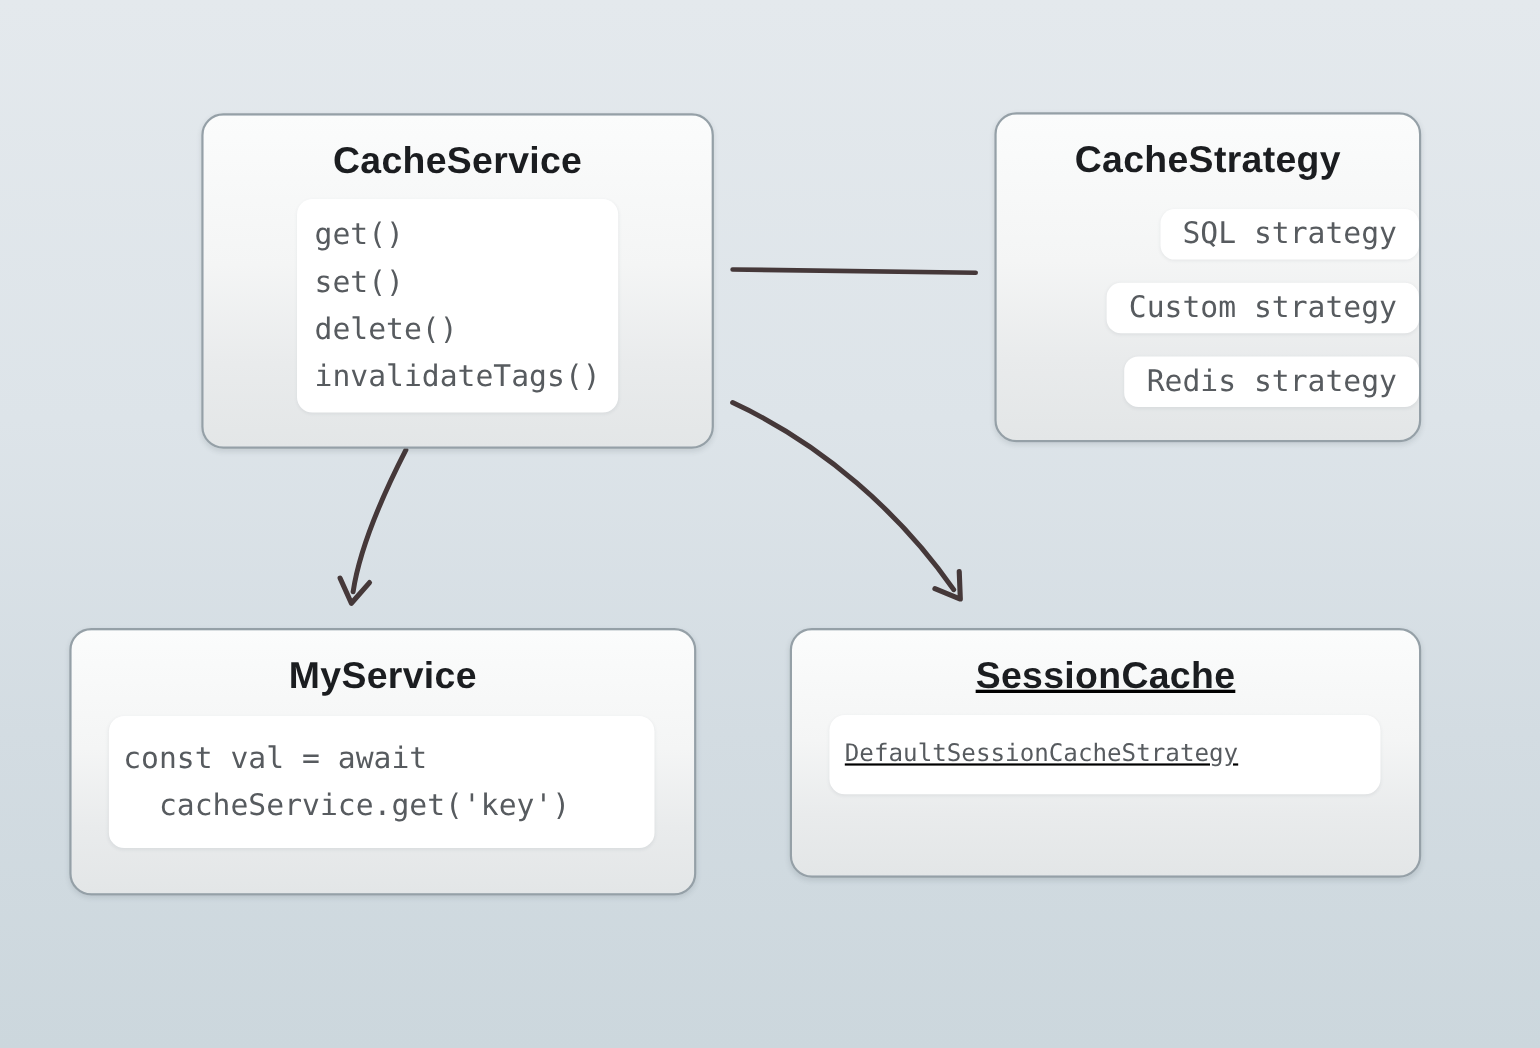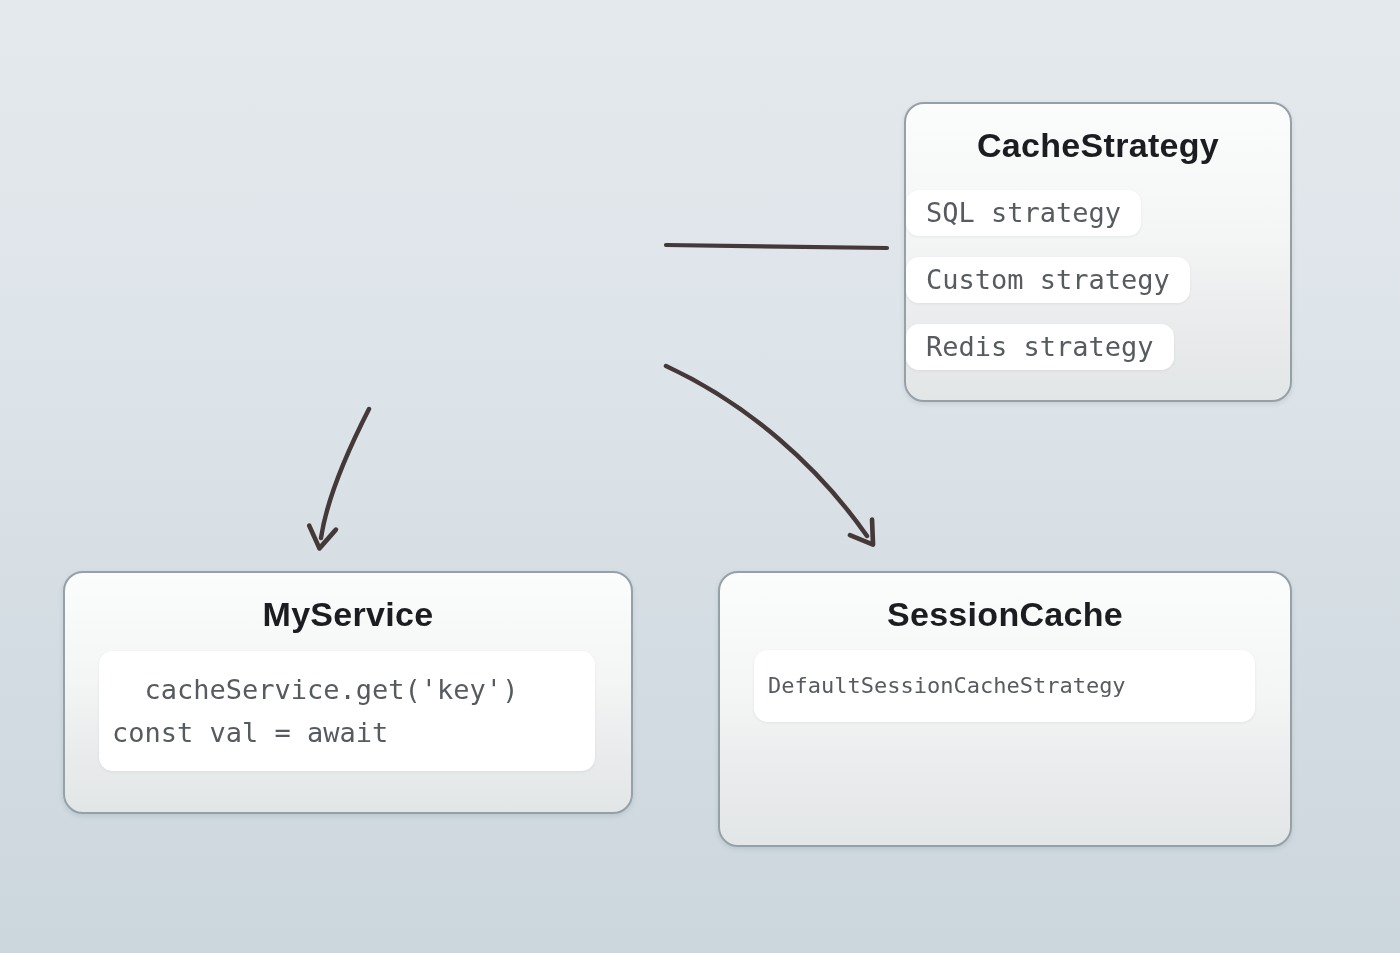--- a/index.html
+++ b/index.html
@@ -53,21 +53,21 @@
     font-size: 27px;
     line-height: 43px;
     white-space: pre;
     text-align: left;
   }
   
   .card.cache-strategy { left: 904px; top: 102px; width: 388px; height: 300px; }
   .pill-column {
     display: flex;
     flex-direction: column;
-    align-items: flex-start;
+    align-items: flex-end;
     gap: 21px;
     margin-top: 25px;
   }
   .pill {
     background: #ffffff;
     border-radius: 13px;
     padding: 8px 20px;
     font-size: 27px;
     line-height: 30px;
     white-space: pre;
@@ -76,21 +76,21 @@
   
   .card.my-service { left: 63px; top: 571px; width: 570px; height: 243px; }
   .code-panel-wide {
     background: #ffffff;
     border-radius: 14px;
     margin: 17px 36px 0 34px;
     padding: 17px 13px;
     box-shadow: 0 1px 3px rgba(70, 82, 92, 0.08);
   }
   
-  .card.session-cache { left: 718px; top: 571px; width: 574px; height: 276px; }
+  .card.session-cache { left: 718px; top: 571px; width: 574px; height: 227px; text-decoration: underline; }
   .strategy-panel {
     background: #ffffff;
     border-radius: 14px;
     margin: 16px 35px 0 34px;
     padding: 18px 14px;
     font-size: 22px;
     line-height: 36px;
     white-space: pre;
     box-shadow: 0 1px 3px rgba(70, 82, 92, 0.08);
   }
@@ -104,35 +104,44 @@
     <defs>
       <marker id="openArrow" viewBox="0 0 12 12" refX="6" refY="6" markerWidth="8" markerHeight="8" orient="auto">
         <path d="M 2.5 1.5 L 9.5 6 L 2.5 10.5" fill="none" stroke="#453839" stroke-width="1.55" stroke-linecap="round" stroke-linejoin="round"></path>
       </marker>
     </defs>
     <path d="M 666 245 L 887 248" fill="none" stroke="#453839" stroke-width="4.2" stroke-linecap="round"></path>
     <path d="M 369 409 C 347 452, 327 498, 321 538" fill="none" stroke="#453839" stroke-width="4.5" stroke-linecap="round" marker-end="url(#openArrow)"></path>
     <path d="M 666 366 C 748 404, 818 466, 867 536" fill="none" stroke="#453839" stroke-width="4.5" stroke-linecap="round" marker-end="url(#openArrow)"></path>
   </svg>
 
+  <div class="card cache-service">
+    <div class="card-title">CacheService</div>
+    <div class="code-panel mono">
+      <div class="code-line">get()</div>
+      <div class="code-line">set()</div>
+      <div class="code-line">delete()</div>
+      <div class="code-line">invalidateTags()</div>
+    </div>
+  </div>
 
   <div class="card cache-strategy">
     <div class="card-title">CacheStrategy</div>
     <div class="pill-column">
       <div class="pill mono">SQL strategy</div>
       <div class="pill mono">Custom strategy</div>
       <div class="pill mono">Redis strategy</div>
     </div>
   </div>
 
   <div class="card my-service">
     <div class="card-title">MyService</div>
     <div class="code-panel-wide mono">
+      <div class="code-line">const val = await</div>
       <div class="code-line">  cacheService.get('key')</div>
-      <div class="code-line">const val = await</div>
     </div>
   </div>
 
   <div class="card session-cache">
     <div class="card-title">SessionCache</div>
     <div class="strategy-panel mono">DefaultSessionCacheStrategy</div>
   </div>
 
 </div>
 

